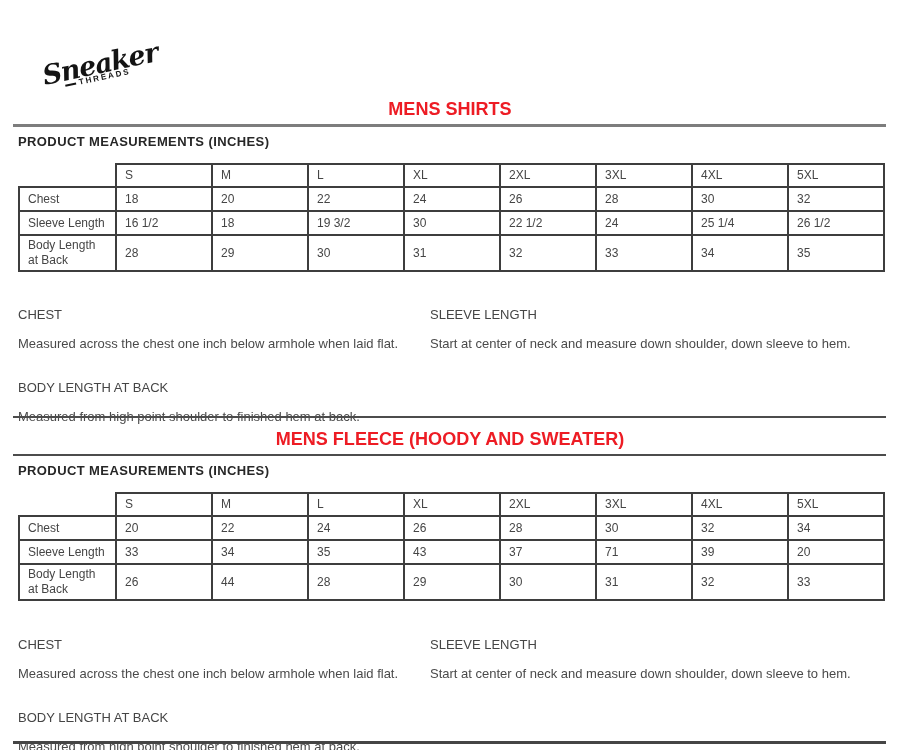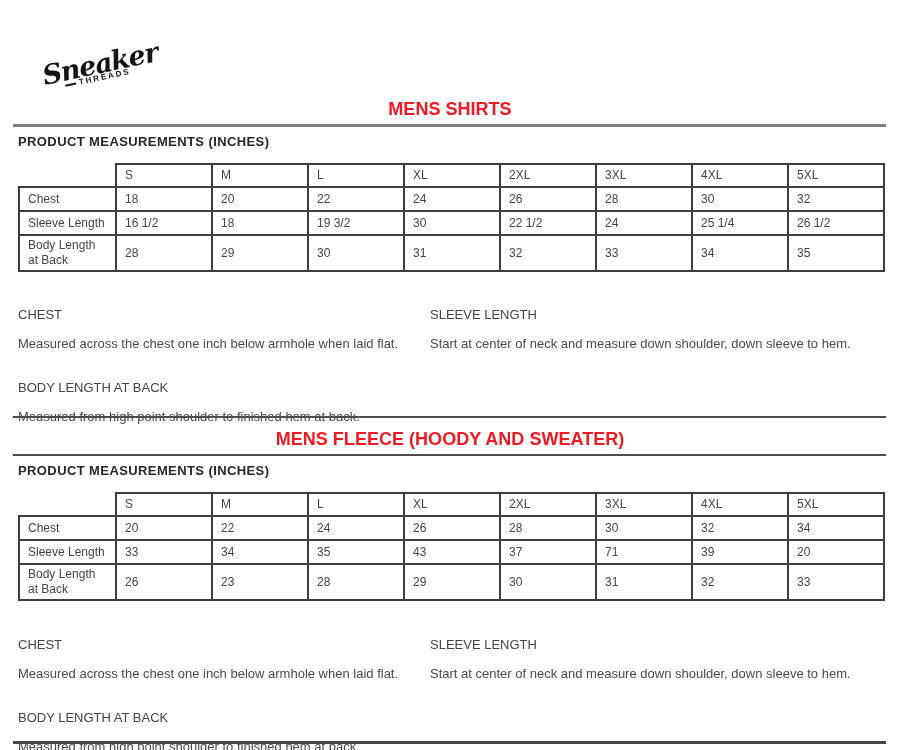--- a/index.html
+++ b/index.html
@@ -209,21 +209,21 @@
       <td>35</td>
       <td>43</td>
       <td>37</td>
       <td>71</td>
       <td>39</td>
       <td>20</td>
     </tr>
     <tr class="tall-row">
       <td>Body Length at Back</td>
       <td>26</td>
-      <td>23</td>
+      <td>44</td>
       <td>28</td>
       <td>29</td>
       <td>30</td>
       <td>31</td>
       <td>32</td>
       <td>33</td>
     </tr>
   </tbody>
     </table>
 

